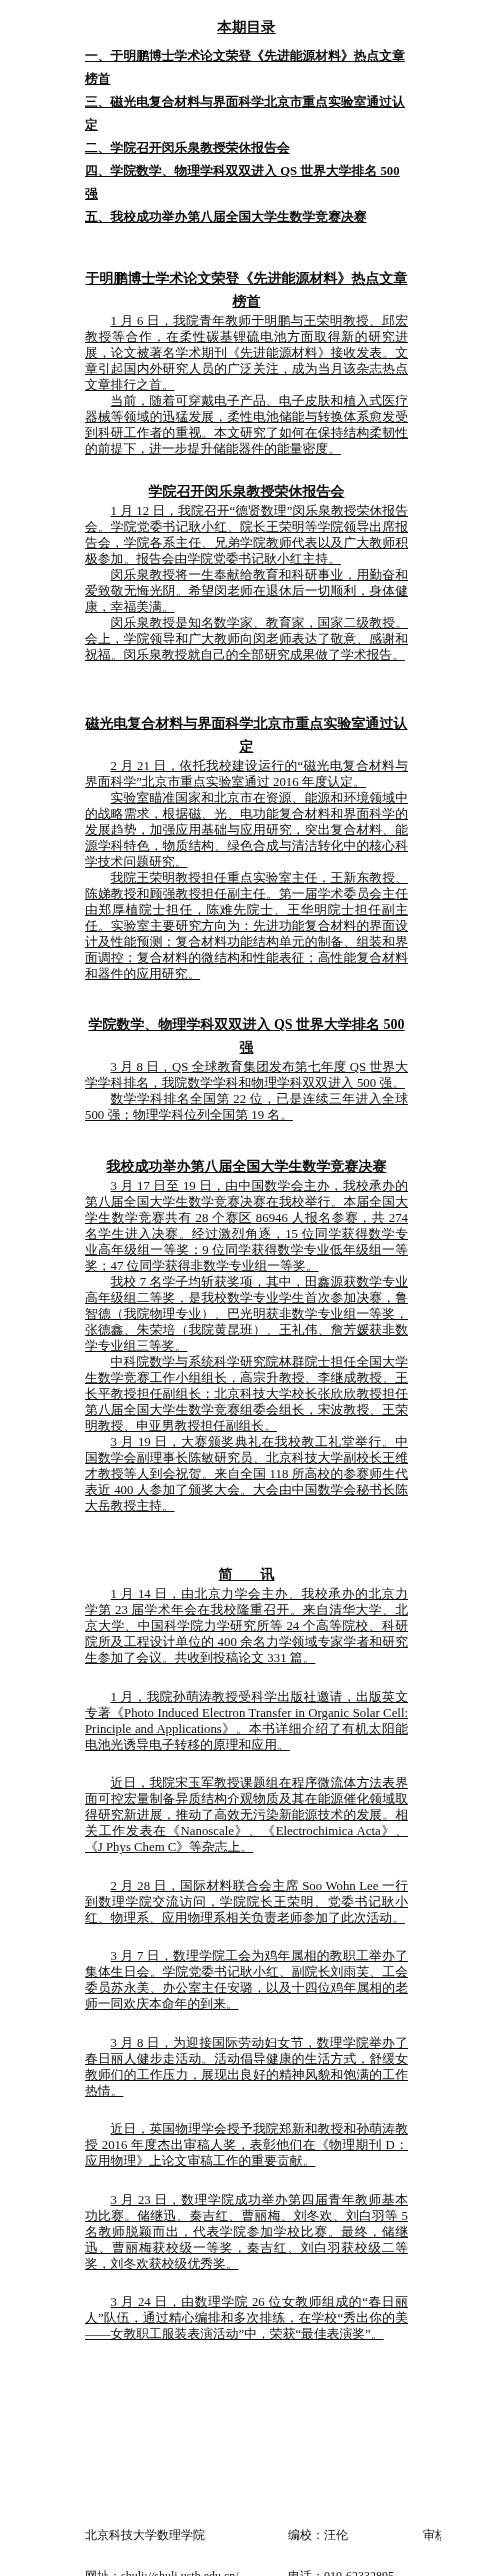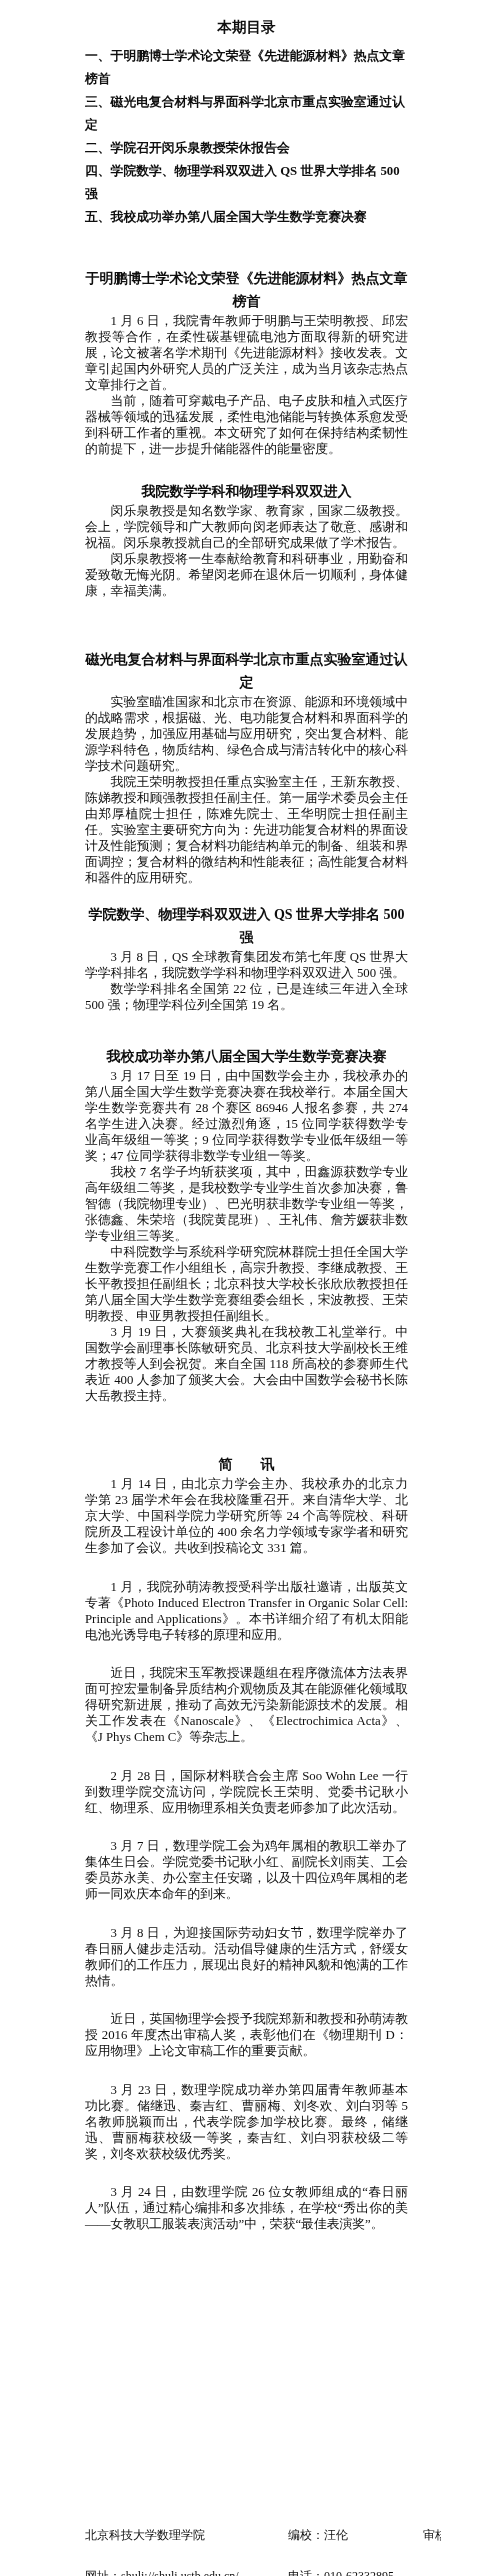--- a/index.html
+++ b/index.html
@@ -7,20 +7,21 @@
     position: relative;
     width: 396px;
     height: 2576px;
     margin: 0 auto;
     background: #ffffff;
     color: #0f0f0f;
     font-family: "Liberation Serif", "DejaVu Serif", serif;
     box-sizing: border-box;
     padding: 16.4px 33px 0 40px;
     overflow: hidden;
+    text-decoration: underline;
   }
   .doc-title {
     margin: 0 0 6px 0;
     text-align: center;
     font-size: 14.6px;
     font-weight: bold;
     line-height: 23px;
   }
   .toc { margin: 0 0 38px 0; }
   .toc-item {
@@ -32,21 +33,21 @@
   }
   .sec-title {
     margin: 0;
     text-align: center;
     font-size: 14px;
     font-weight: bold;
     line-height: 23px;
   }
   .mt-s2 { margin-top: 23px; }
   .mt-s3 { margin-top: 49px; }
-  .mt-s4 { margin-top: 17px; }
+  .mt-s4 { margin-top: 31px; }
   .mt-s5 { margin-top: 32px; }
   .mt-brief { margin-top: 49px; }
   .body-p {
     margin: 0;
     font-size: 12.8px;
     line-height: 16px;
     text-align: justify;
     text-indent: 25.6px;
   }
   .brief .body-p { margin-bottom: 22.5px; }
@@ -78,27 +79,29 @@
     <p class="toc-item">五、我校成功举办第八届全国大学生数学竞赛决赛</p>
   </div>
 
   <section>
     <h2 class="sec-title">于明鹏博士学术论文荣登《先进能源材料》热点文章榜首</h2>
     <p class="body-p">1 月 6 日，我院青年教师于明鹏与王荣明教授、邱宏教授等合作，在柔性碳基锂硫电池方面取得新的研究进展，论文被著名学术期刊《先进能源材料》接收发表。文章引起国内外研究人员的广泛关注，成为当月该杂志热点文章排行之首。</p>
     <p class="body-p">当前，随着可穿戴电子产品、电子皮肤和植入式医疗器械等领域的迅猛发展，柔性电池储能与转换体系愈发受到科研工作者的重视。本文研究了如何在保持结构柔韧性的前提下，进一步提升储能器件的能量密度。</p>
   </section>
 
   <section>
-    <h2 class="sec-title mt-s2">我院数学学科和物理学科双双进入</h2>
+    <h2 class="sec-title mt-s2">学院召开闵乐泉教授荣休报告会</h2>
+    <p class="body-p">1 月 12 日，我院召开“德贤数理”闵乐泉教授荣休报告会。学院党委书记耿小红、院长王荣明等学院领导出席报告会，学院各系主任、兄弟学院教师代表以及广大教师积极参加。报告会由学院党委书记耿小红主持。</p>
+    <p class="body-p">闵乐泉教授将一生奉献给教育和科研事业，用勤奋和爱致敬无悔光阴。希望闵老师在退休后一切顺利，身体健康，幸福美满。</p>
     <p class="body-p">闵乐泉教授是知名数学家、教育家，国家二级教授。会上，学院领导和广大教师向闵老师表达了敬意、感谢和祝福。闵乐泉教授就自己的全部研究成果做了学术报告。</p>
-    <p class="body-p">闵乐泉教授将一生奉献给教育和科研事业，用勤奋和爱致敬无悔光阴。希望闵老师在退休后一切顺利，身体健康，幸福美满。</p>
   </section>
 
   <section>
     <h2 class="sec-title mt-s3">磁光电复合材料与界面科学北京市重点实验室通过认定</h2>
+    <p class="body-p">2 月 21 日，依托我校建设运行的“磁光电复合材料与界面科学”北京市重点实验室通过 2016 年度认定。</p>
     <p class="body-p">实验室瞄准国家和北京市在资源、能源和环境领域中的战略需求，根据磁、光、电功能复合材料和界面科学的发展趋势，加强应用基础与应用研究，突出复合材料、能源学科特色，物质结构、绿色合成与清洁转化中的核心科学技术问题研究。</p>
     <p class="body-p">我院王荣明教授担任重点实验室主任，王新东教授、陈娣教授和顾强教授担任副主任。第一届学术委员会主任由郑厚植院士担任，陈难先院士、王华明院士担任副主任。实验室主要研究方向为：先进功能复合材料的界面设计及性能预测；复合材料功能结构单元的制备、组装和界面调控；复合材料的微结构和性能表征；高性能复合材料和器件的应用研究。</p>
   </section>
 
   <section>
     <h2 class="sec-title mt-s4">学院数学、物理学科双双进入 QS 世界大学排名 500 强</h2>
     <p class="body-p">3 月 8 日，QS 全球教育集团发布第七年度 QS 世界大学学科排名，我院数学学科和物理学科双双进入 500 强。</p>
     <p class="body-p">数学学科排名全国第 22 位，已是连续三年进入全球 500 强；物理学科位列全国第 19 名。</p>
   </section>
 

